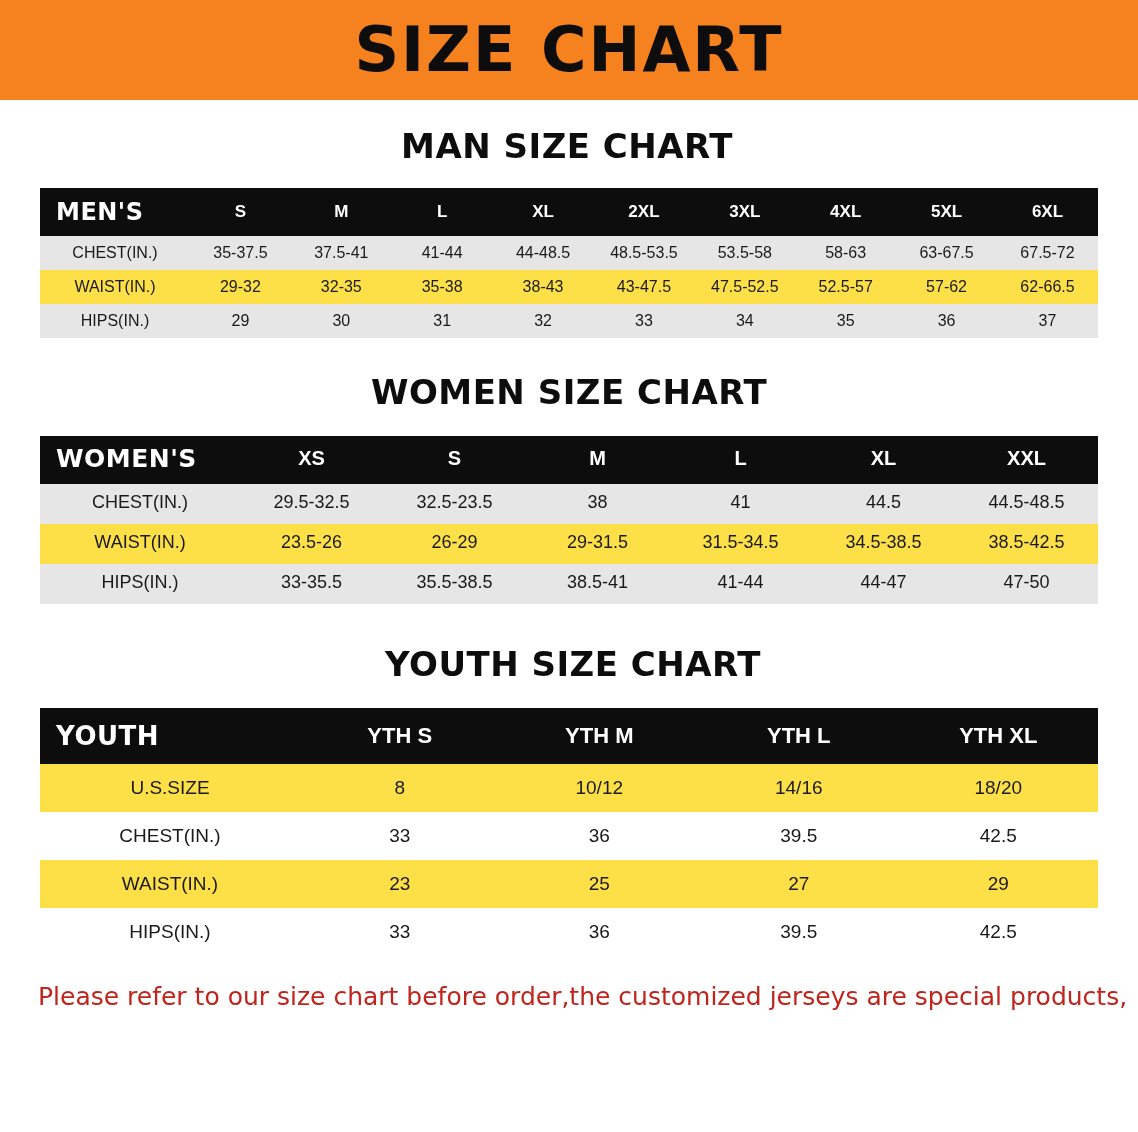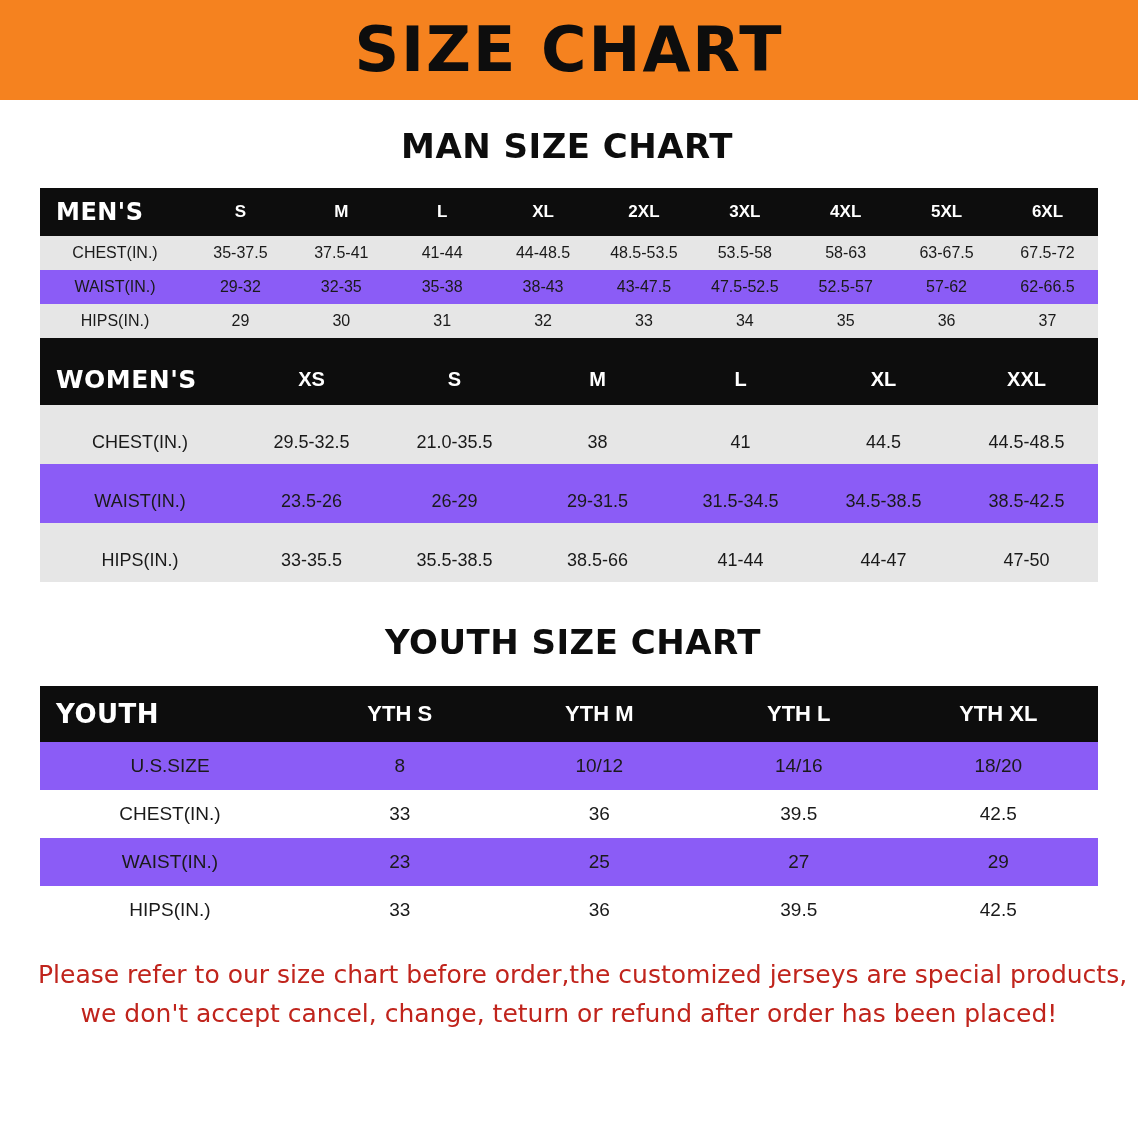--- a/index.html
+++ b/index.html
@@ -88,36 +88,36 @@
     letter-spacing: 0.5px;
   }
   
   table.size-table tbody td {
     padding: 8px 2px;
   }
   table.size-table tbody td.row-label {
     text-align: center;
   }
   .stripe-a { background: #e6e6e6; }
-  .stripe-b { background: #8b5cf6; }
+  .stripe-b { background: #fde047; }
 
   
   #men-table thead th { font-size: 17px; }
   #men-table thead th.row-label-head { font-size: 24px; }
   #men-table tbody td { font-size: 16px; }
   #men-table tbody td.row-label { font-size: 16px; }
   #men-table .col-label { width: 150px; }
 
   
   #women-table thead th { font-size: 20px; }
   #women-table thead th.row-label-head { font-size: 25px; }
   #women-table tbody td { font-size: 18px; }
   #women-table tbody td.row-label { font-size: 18px; }
   #women-table .col-label { width: 200px; }
-  #women-table thead th, #women-table tbody td { padding-top: 27px; padding-bottom: 11px; }
+  #women-table thead th, #women-table tbody td { padding-top: 8px; padding-bottom: 11px; }
 
   
   #youth-table thead th { font-size: 22px; }
   #youth-table thead th.row-label-head { font-size: 26px; }
   #youth-table tbody td { font-size: 19px; }
   #youth-table tbody td.row-label { font-size: 19px; }
   #youth-table .col-label { width: 260px; }
   #youth-table thead th, #youth-table tbody td { padding-top: 13px; padding-bottom: 13px; }
   #youth-table tbody tr.white-row td { background: #ffffff; }
 
@@ -206,20 +206,21 @@
           <td>33</td>
           <td>34</td>
           <td>35</td>
           <td>36</td>
           <td>37</td>
         </tr>
       </tbody>
     </table>
   </div>
 
+  <h2 class="section-heading heading-women">WOMEN SIZE CHART</h2>
   <div class="table-wrap">
     <table class="size-table" id="women-table">
       <colgroup>
         <col class="col-label">
         <col>
           <col>
           <col>
           <col>
           <col>
           <col>
@@ -232,40 +233,40 @@
           <th>M</th>
           <th>L</th>
           <th>XL</th>
           <th>XXL</th>
         </tr>
       </thead>
       <tbody>
         <tr class="stripe-a">
           <td class="row-label">CHEST(IN.)</td>
           <td>29.5-32.5</td>
-          <td>21.0-35.5</td>
+          <td>32.5-23.5</td>
           <td>38</td>
           <td>41</td>
           <td>44.5</td>
           <td>44.5-48.5</td>
         </tr>
         <tr class="stripe-b">
           <td class="row-label">WAIST(IN.)</td>
           <td>23.5-26</td>
           <td>26-29</td>
           <td>29-31.5</td>
           <td>31.5-34.5</td>
           <td>34.5-38.5</td>
           <td>38.5-42.5</td>
         </tr>
         <tr class="stripe-a">
           <td class="row-label">HIPS(IN.)</td>
           <td>33-35.5</td>
           <td>35.5-38.5</td>
-          <td>38.5-66</td>
+          <td>38.5-41</td>
           <td>41-44</td>
           <td>44-47</td>
           <td>47-50</td>
         </tr>
       </tbody>
     </table>
   </div>
 
   <h2 class="section-heading heading-youth">YOUTH SIZE CHART</h2>
   <div class="table-wrap">
@@ -314,16 +315,15 @@
           <td>36</td>
           <td>39.5</td>
           <td>42.5</td>
         </tr>
       </tbody>
     </table>
   </div>
 
   <div class="footer-note">
     <div>Please refer to our size chart before order,the customized jerseys are special products,</div>
-    <div>we don't accept cancel, change, teturn or refund after order has been placed!</div>
   </div>
 
 </div>
 
 </body></html>

